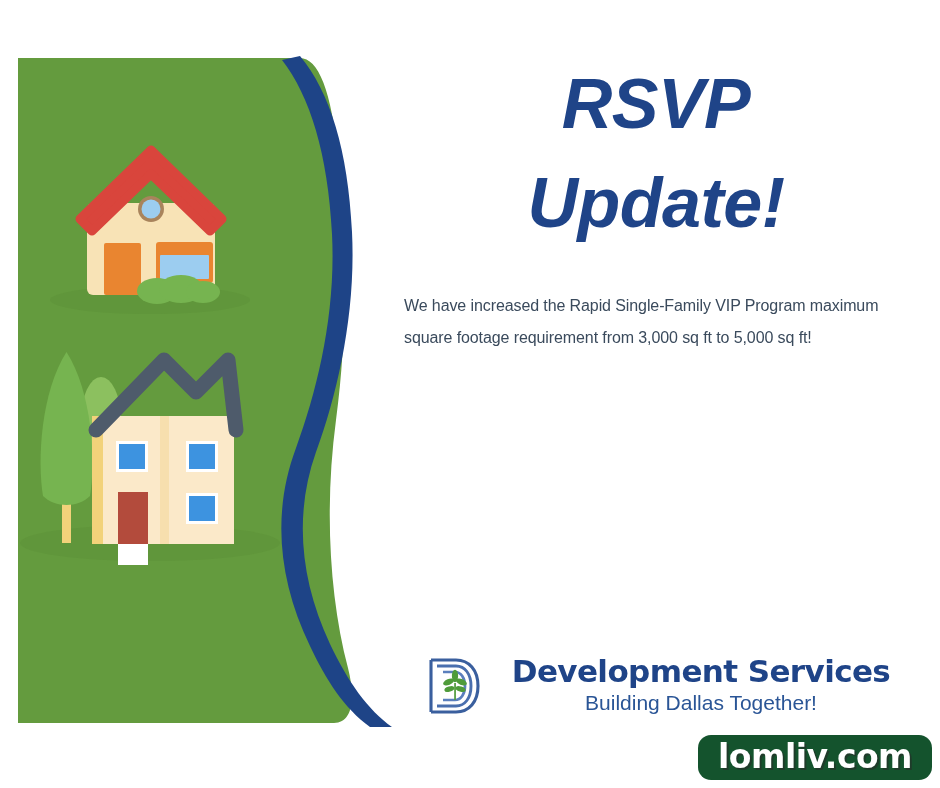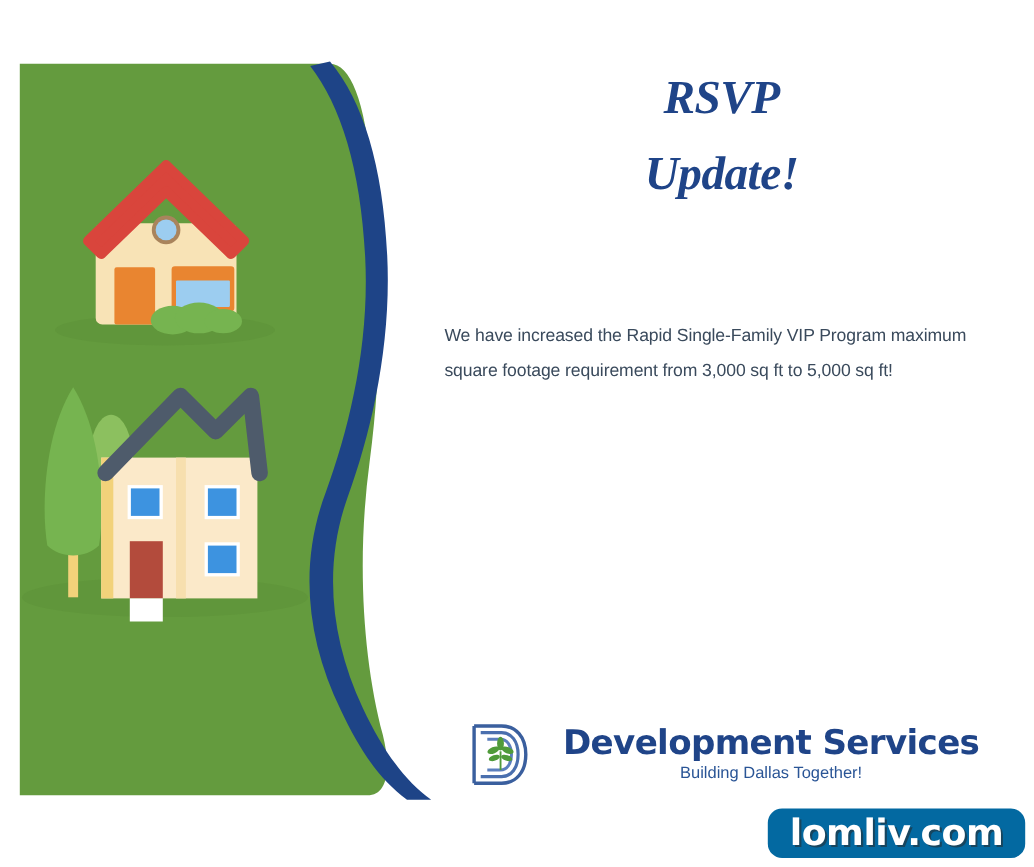--- a/index.html
+++ b/index.html
@@ -42,24 +42,24 @@
     height: 788px;
   }
 
   #headline {
     position: absolute;
     left: 0;
     top: 66px;
     width: 520px;
     text-align: center;
     color: #1f4488;
-    font-family: Liberation Serif, serif;
+    font-family: Liberation Sans, sans-serif;
     font-weight: bold;
     font-style: italic;
-    font-size: 43px;
+    font-size: 70px;
     line-height: 1.10;
     letter-spacing: -0.5px;
   }
   #headline .hl-line { display: block; }
   #headline .hl-line2 { margin-top: 22px; }
 
   #body-block {
     position: absolute;
     left: 8px;
     top: 290px;
@@ -79,21 +79,20 @@
     margin-bottom: 0;
   }
 
   
   #brand {
     position: absolute;
     left: 30px;
     top: 655px;
     width: 480px;
     display: flex;
-    align-items: center;
     gap: 18px;
   }
   #brand-mark {
     flex: 0 0 auto;
     width: 58px;
     height: 62px;
   }
   #brand-text {
     flex: 1 1 auto;
     text-align: center;
@@ -104,32 +103,32 @@
     font-family: "DejaVu Sans", sans-serif;
     font-weight: bold;
     font-size: 31px;
     line-height: 1.05;
     letter-spacing: -0.6px;
     white-space: nowrap;
   }
   #brand-tagline {
     color: #2a5596;
     font-family: "Liberation Sans", sans-serif;
-    font-size: 15px;
+    font-size: 21px;
     line-height: 1.25;
     margin-top: 2px;
     white-space: nowrap;
   }
 
   
   #watermark {
     position: absolute;
     right: 8px;
     bottom: 8px;
-    background: #0369a1;
+    background: #14532d;
     border-radius: 13px;
     padding: 5px 20px 7px 20px;
   }
   #watermark-text {
     color: #ffffff;
     font-family: "DejaVu Sans", sans-serif;
     font-weight: bold;
     font-size: 33px;
     line-height: 1;
     letter-spacing: -0.5px;

